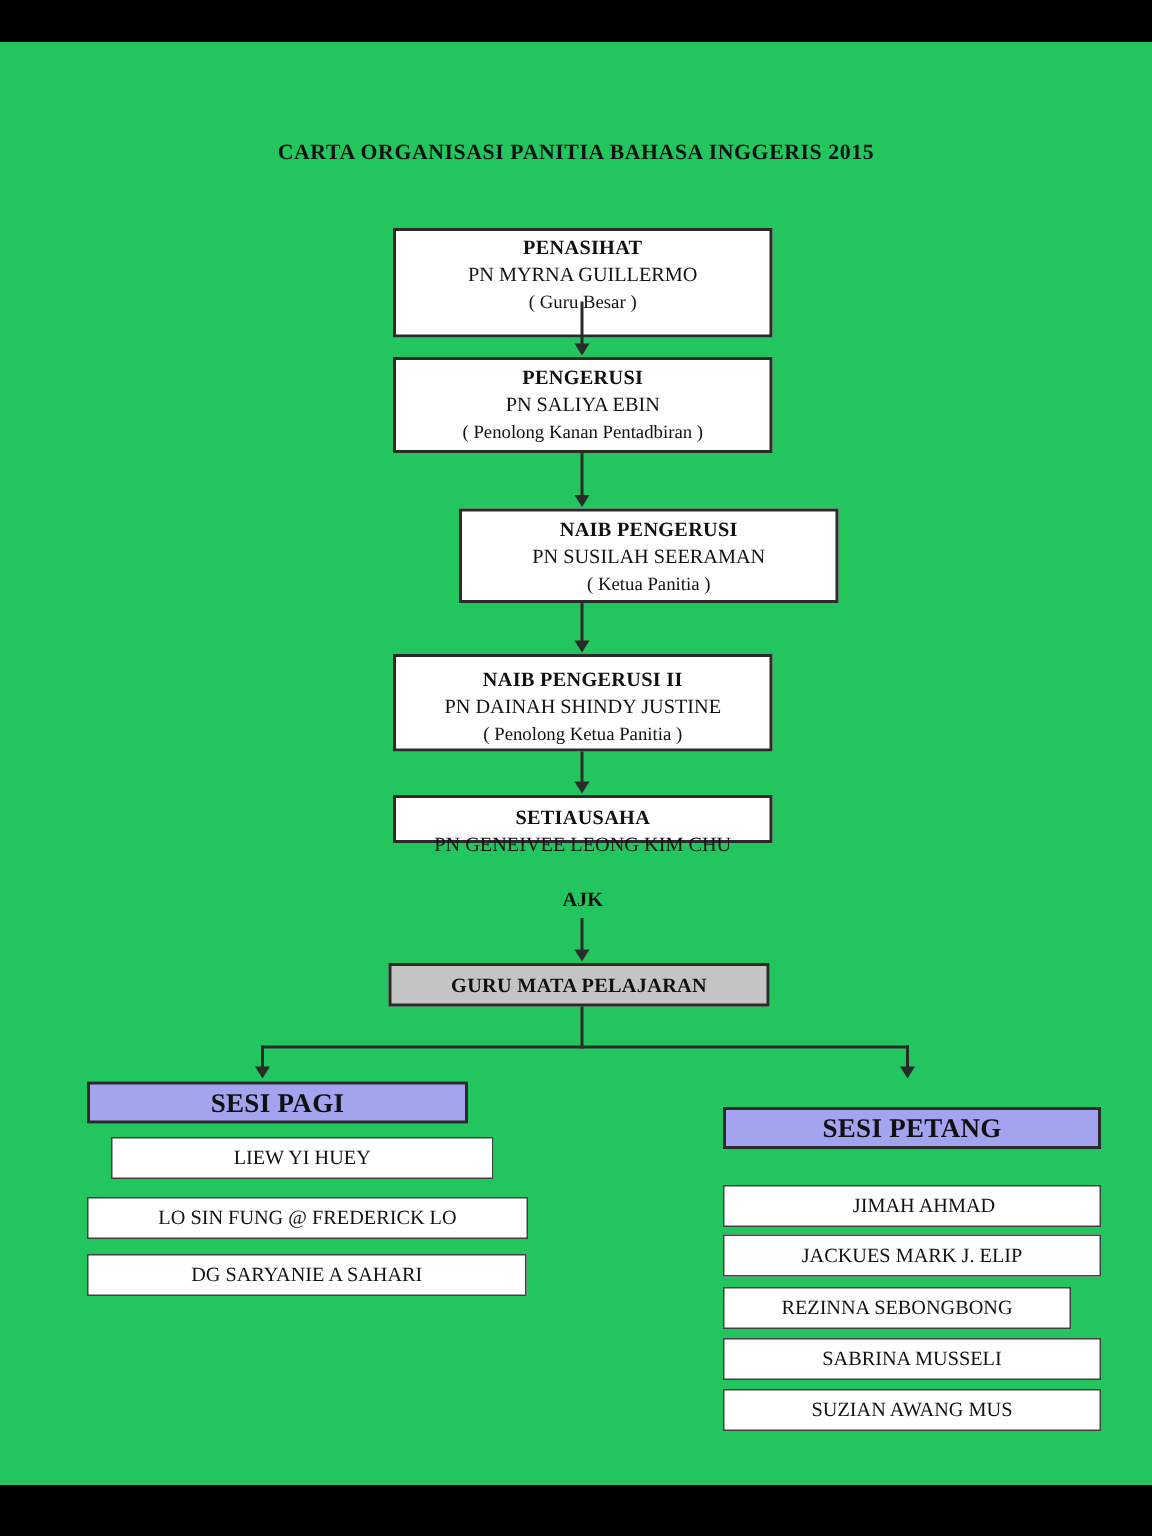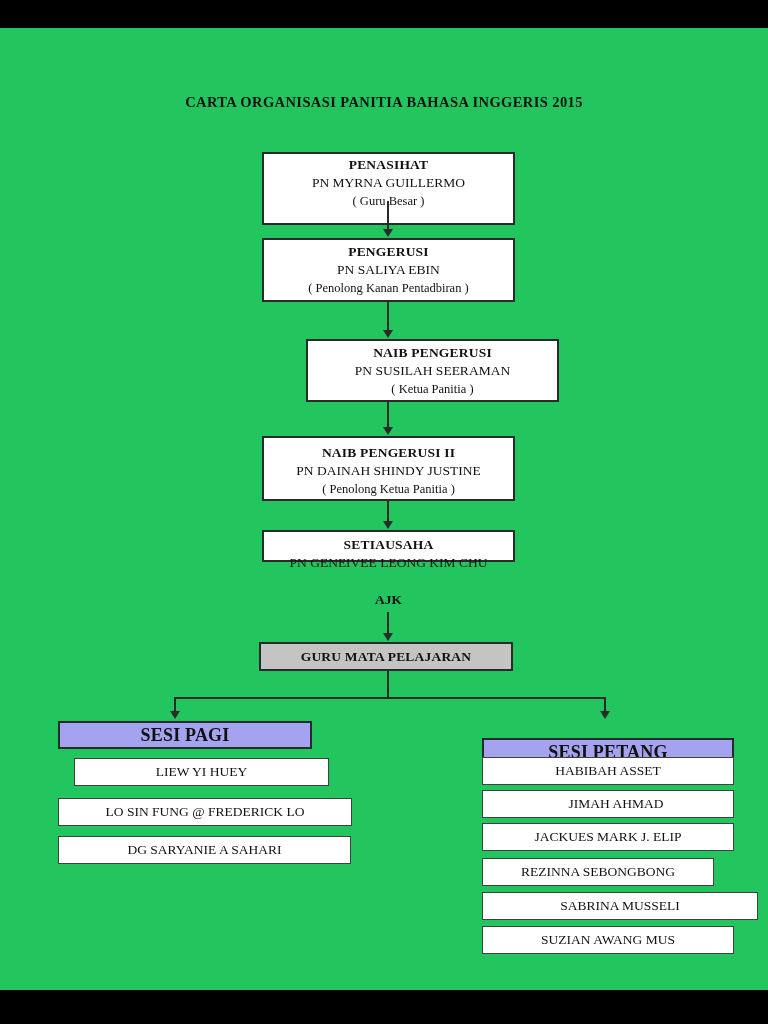--- a/index.html
+++ b/index.html
@@ -101,33 +101,30 @@
   <div class="member" style="left:58px;top:798px;width:294px;">
     <span>LO SIN FUNG @ FREDERICK LO</span>
   </div>
   <div class="member" style="left:58px;top:836px;width:293px;">
     <span>DG SARYANIE A SAHARI</span>
   </div>
 
   <div class="shead" style="left:482px;top:738px;width:252px;">
     <span>SESI PETANG</span>
   </div>
-  <div class="member" style="left:482px;top:757px;width:252px;">
-    <span>HABIBAH ASSET</span>
-  </div>
   <div class="member" style="left:482px;top:790px;width:252px;padding-left:16px;">
     <span>JIMAH AHMAD</span>
   </div>
   <div class="member" style="left:482px;top:823px;width:252px;">
     <span>JACKUES MARK J. ELIP</span>
   </div>
   <div class="member" style="left:482px;top:858px;width:232px;">
     <span>REZINNA SEBONGBONG</span>
   </div>
-  <div class="member" style="left:482px;top:892px;width:276px;">
+  <div class="member" style="left:482px;top:892px;width:252px;">
     <span>SABRINA MUSSELI</span>
   </div>
   <div class="member" style="left:482px;top:926px;width:252px;">
     <span>SUZIAN AWANG MUS</span>
   </div>
 
   <div class="bar bottom"></div>
 </div>
 
 </body></html>

